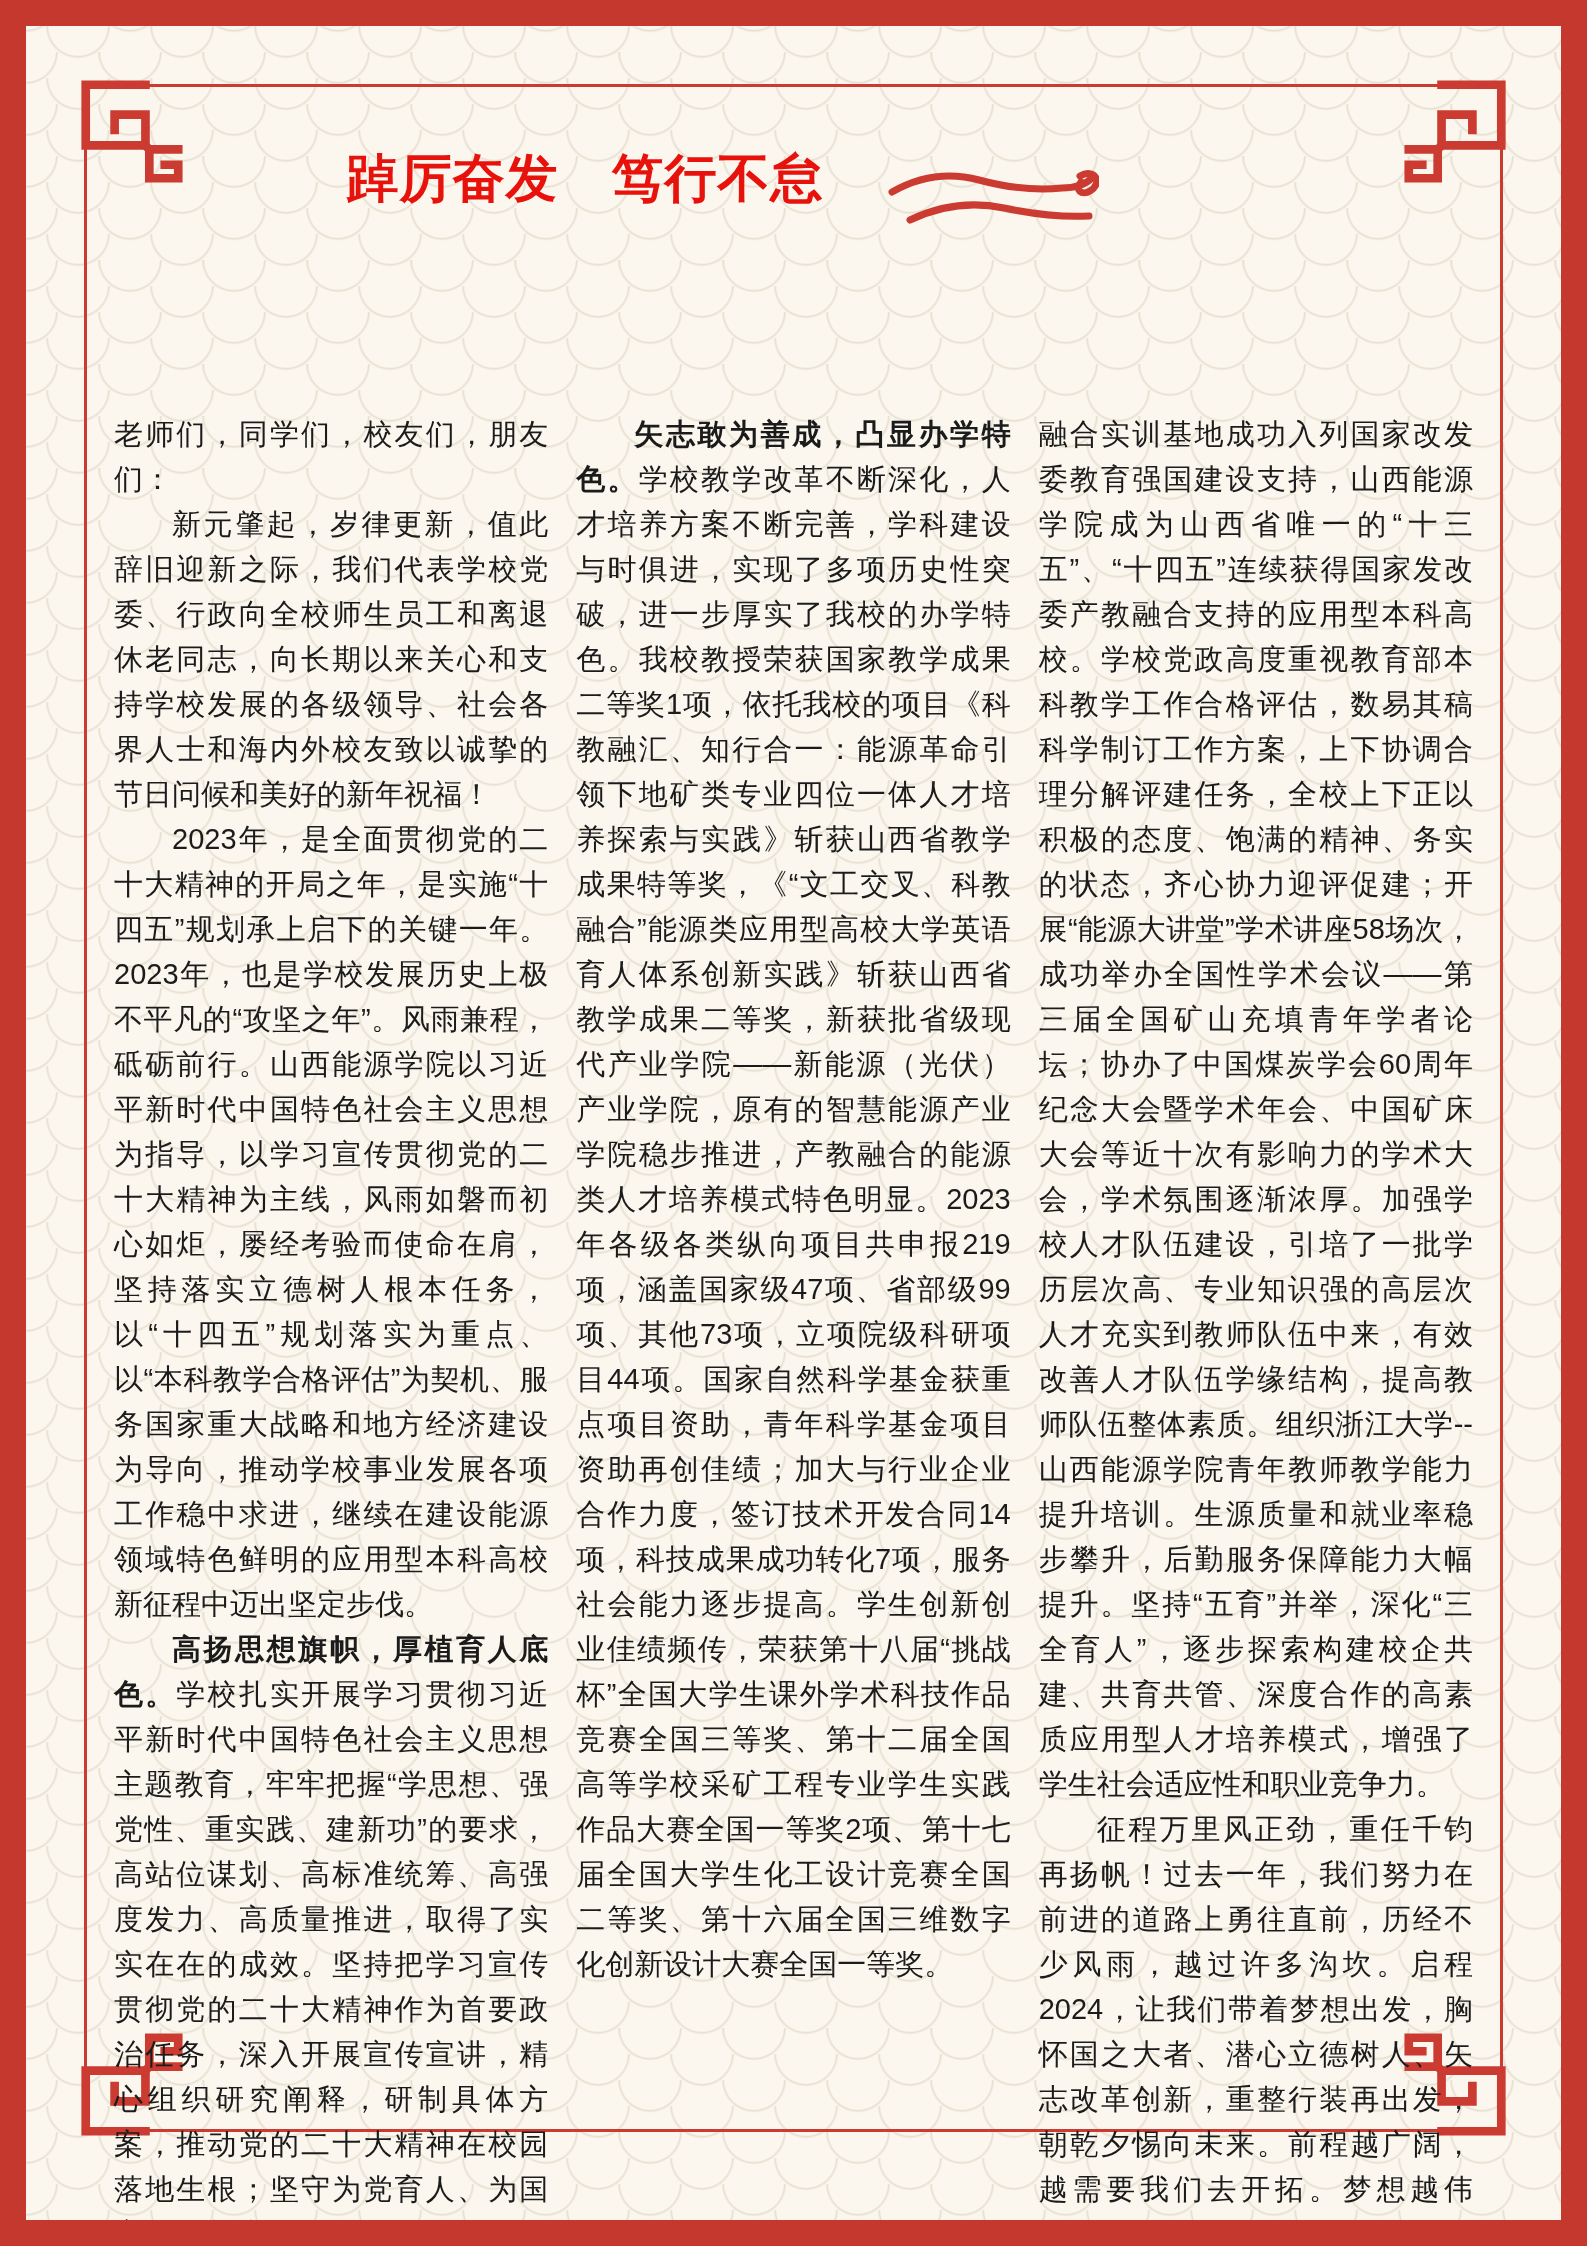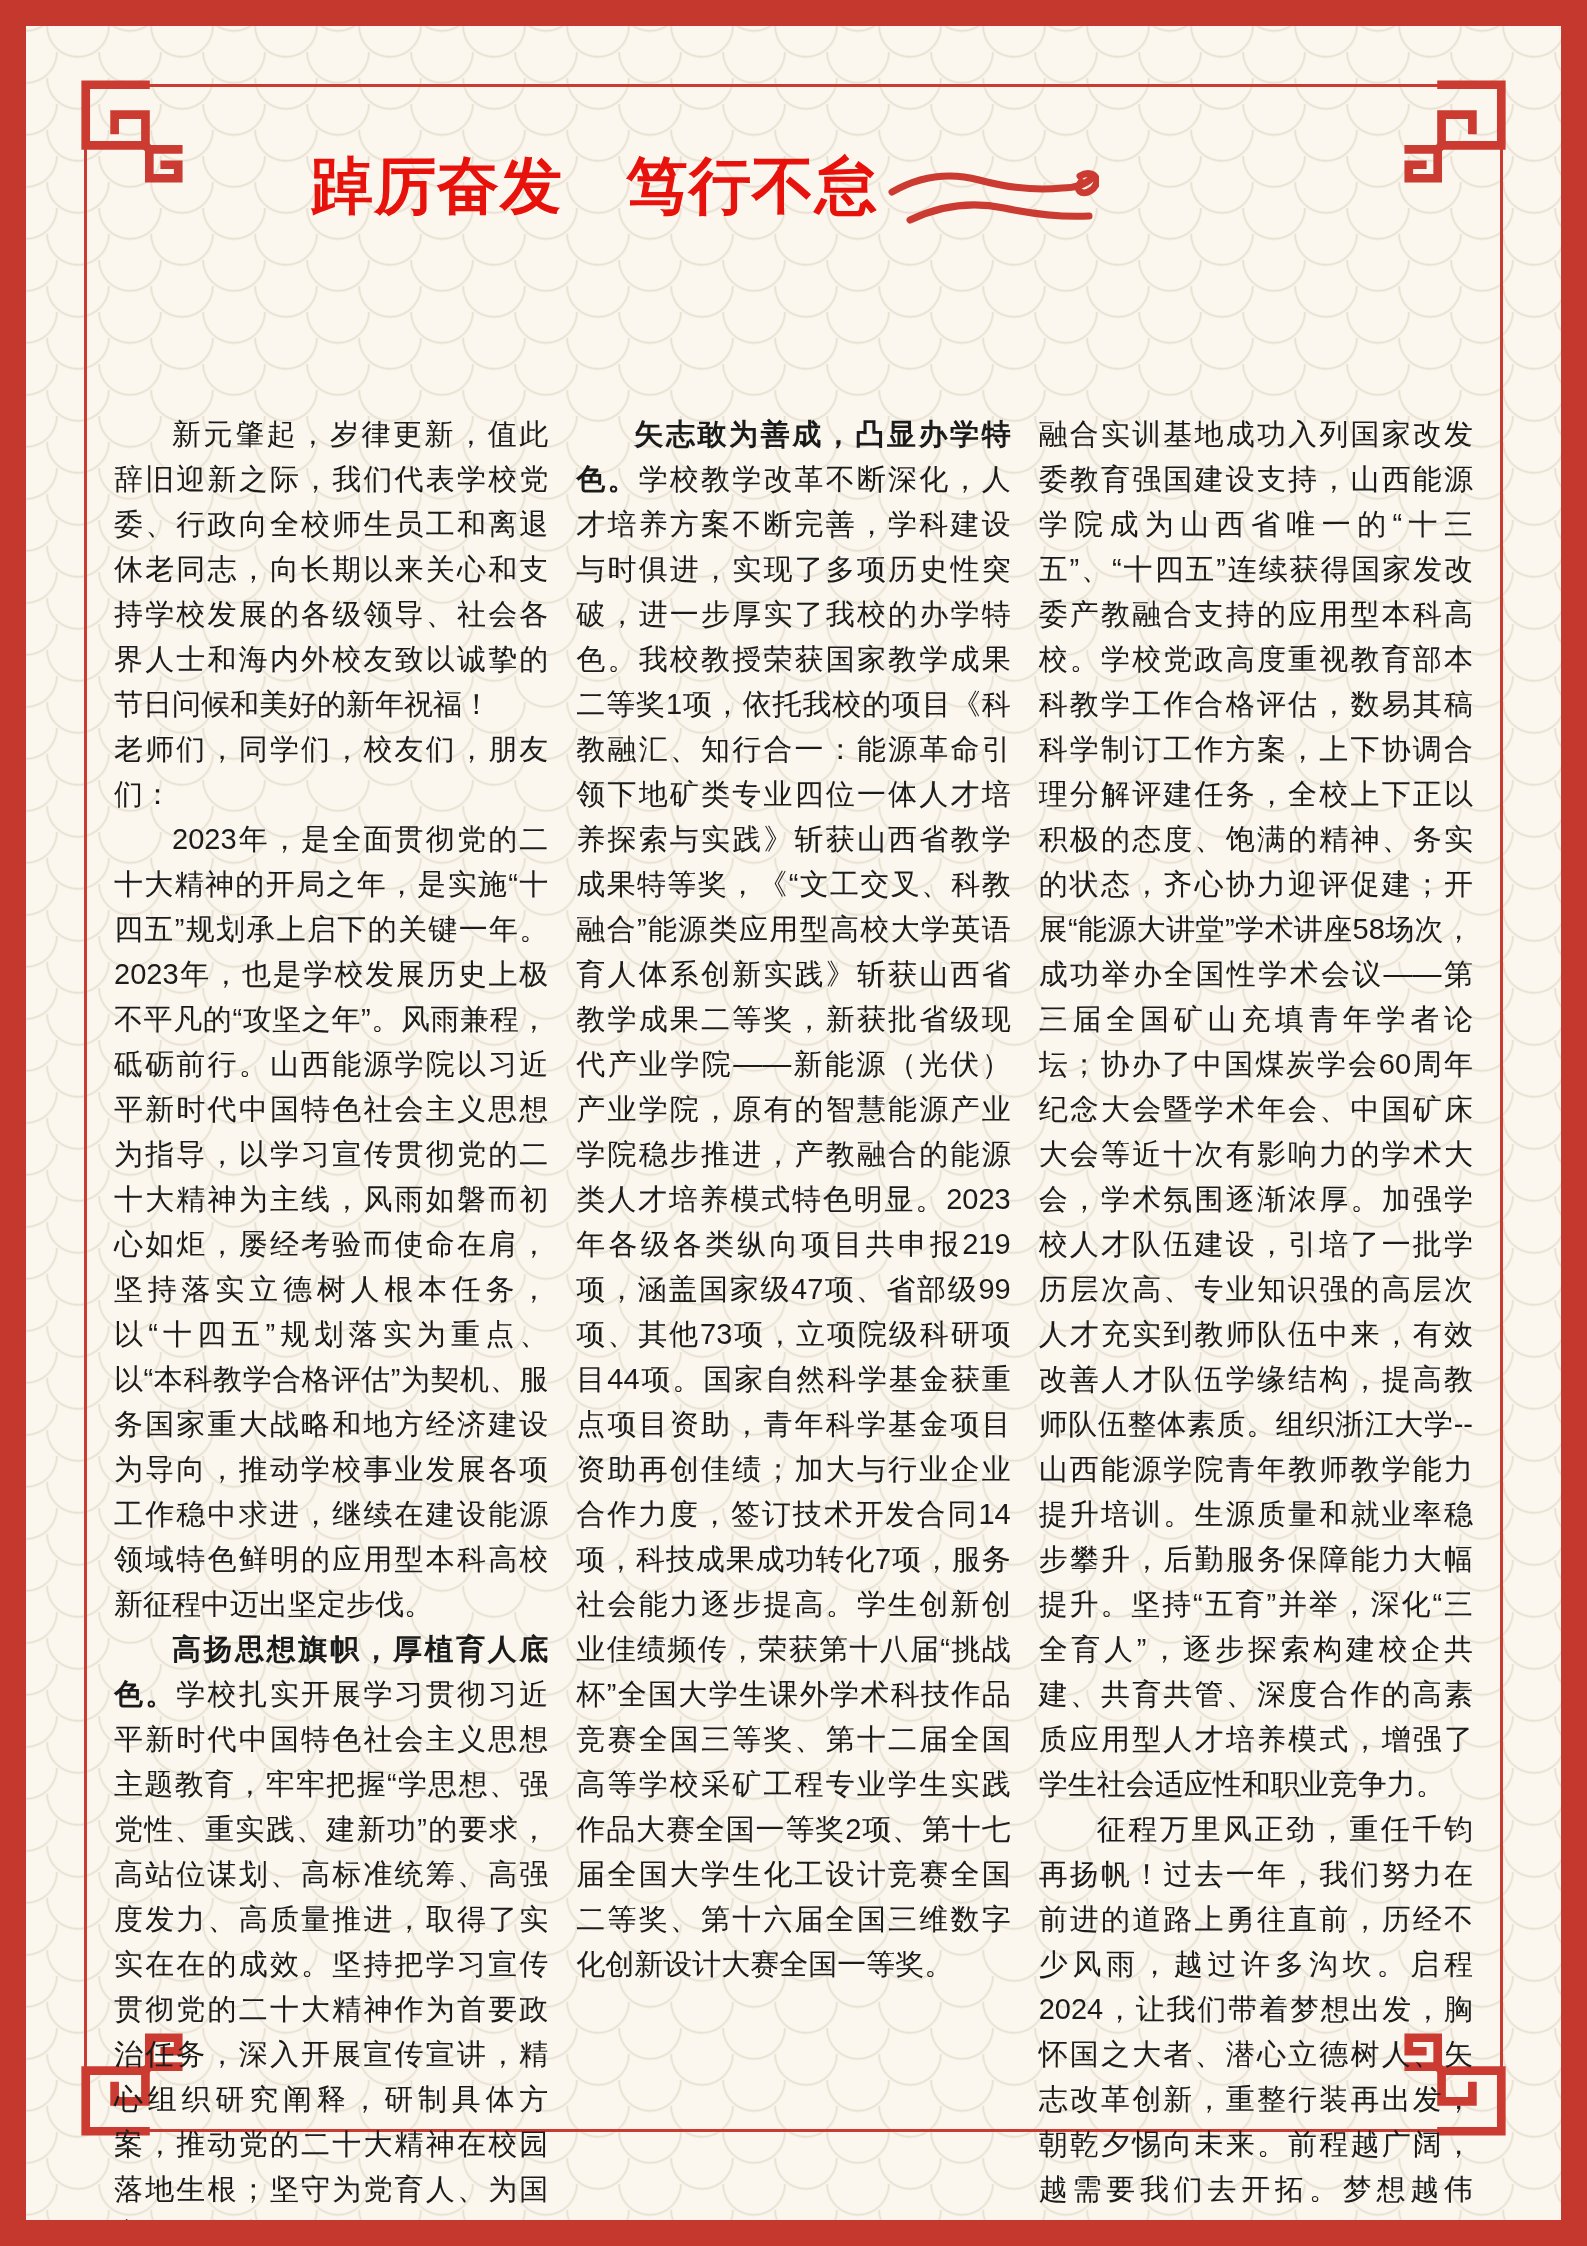--- a/index.html
+++ b/index.html
@@ -27,21 +27,21 @@
   .ornament { position:absolute; width:106px; height:106px; }
   .ornament.tl { left:52px; top:52px; }
   .ornament.tr { right:52px; top:52px; transform:scaleX(-1); }
   .ornament.bl { left:52px; bottom:82px; transform:scaleY(-1); }
   .ornament.br { right:52px; bottom:82px; transform:scale(-1,-1); }
   .ornament svg { display:block; width:100%; height:100%; }
 
   .header { position:absolute; left:285px; top:118px; width:548px; text-align:center; }
   .page-title {
     margin:0;
-    font-size:62px;
+    font-size:52px;
     font-weight:900;
     letter-spacing:1px;
     color:#e8120c;
     white-space:nowrap;
     font-family:"Liberation Sans", sans-serif;
   }
   .page-subtitle {
     margin:30px 0 0 0;
     font-size:42px;
     font-weight:600;
@@ -115,22 +115,22 @@
       </g>
     </svg>
   </div>
 
   <div class="header">
     <h1 class="page-title">踔厉奋发　笃行不怠</h1>
   </div>
 
   <div class="content">
     <div class="column">
+        <p class="para">老师们，同学们，校友们，朋友们：</p>
         <p class="para indent">新元肇起，岁律更新，值此辞旧迎新之际，我们代表学校党委、行政向全校师生员工和离退休老同志，向长期以来关心和支持学校发展的各级领导、社会各界人士和海内外校友致以诚挚的节日问候和美好的新年祝福！</p>
-        <p class="para">老师们，同学们，校友们，朋友们：</p>
         <p class="para indent">2023年，是全面贯彻党的二十大精神的开局之年，是实施“十四五”规划承上启下的关键一年。2023年，也是学校发展历史上极不平凡的“攻坚之年”。风雨兼程，砥砺前行。山西能源学院以习近平新时代中国特色社会主义思想为指导，以学习宣传贯彻党的二十大精神为主线，风雨如磐而初心如炬，屡经考验而使命在肩，坚持落实立德树人根本任务，以“十四五”规划落实为重点、以“本科教学合格评估”为契机、服务国家重大战略和地方经济建设为导向，推动学校事业发展各项工作稳中求进，继续在建设能源领域特色鲜明的应用型本科高校新征程中迈出坚定步伐。</p>
         <p class="para indent"><strong>高扬思想旗帜，厚植育人底色。</strong>学校扎实开展学习贯彻习近平新时代中国特色社会主义思想主题教育，牢牢把握“学思想、强党性、重实践、建新功”的要求，高站位谋划、高标准统筹、高强度发力、高质量推进，取得了实实在在的成效。坚持把学习宣传贯彻党的二十大精神作为首要政治任务，深入开展宣传宣讲，精心组织研究阐释，研制具体方案，推动党的二十大精神在校园落地生根；坚守为党育人、为国育才的初心使命，秉承能源报国的执着与信念，激发莘莘学子家国为先的赤诚之心和能源强国的理想，努力培养有理想、敢担当、能吃苦、肯奋斗的新时代好青年。</p>
       </div>
     <div class="column">
         <p class="para indent"><strong>矢志敢为善成，凸显办学特色。</strong>学校教学改革不断深化，人才培养方案不断完善，学科建设与时俱进，实现了多项历史性突破，进一步厚实了我校的办学特色。我校教授荣获国家教学成果二等奖1项，依托我校的项目《科教融汇、知行合一：能源革命引领下地矿类专业四位一体人才培养探索与实践》斩获山西省教学成果特等奖，《“文工交叉、科教融合”能源类应用型高校大学英语育人体系创新实践》斩获山西省教学成果二等奖，新获批省级现代产业学院——新能源（光伏）产业学院，原有的智慧能源产业学院稳步推进，产教融合的能源类人才培养模式特色明显。2023年各级各类纵向项目共申报219项，涵盖国家级47项、省部级99项、其他73项，立项院级科研项目44项。国家自然科学基金获重点项目资助，青年科学基金项目资助再创佳绩；加大与行业企业合作力度，签订技术开发合同14项，科技成果成功转化7项，服务社会能力逐步提高。学生创新创业佳绩频传，荣获第十八届“挑战杯”全国大学生课外学术科技作品竞赛全国三等奖、第十二届全国高等学校采矿工程专业学生实践作品大赛全国一等奖2项、第十七届全国大学生化工设计竞赛全国二等奖、第十六届全国三维数字化创新设计大赛全国一等奖。</p>
       </div>
     <div class="column">
     <p class="para">融合实训基地成功入列国家改发委教育强国建设支持，山西能源学院成为山西省唯一的“十三五”、“十四五”连续获得国家发改委产教融合支持的应用型本科高校。学校党政高度重视教育部本科教学工作合格评估，数易其稿科学制订工作方案，上下协调合理分解评建任务，全校上下正以积极的态度、饱满的精神、务实的状态，齐心协力迎评促建；开展“能源大讲堂”学术讲座58场次，成功举办全国性学术会议——第三届全国矿山充填青年学者论坛；协办了中国煤炭学会60周年纪念大会暨学术年会、中国矿床大会等近十次有影响力的学术大会，学术氛围逐渐浓厚。加强学校人才队伍建设，引培了一批学历层次高、专业知识强的高层次人才充实到教师队伍中来，有效改善人才队伍学缘结构，提高教师队伍整体素质。组织浙江大学--山西能源学院青年教师教学能力提升培训。生源质量和就业率稳步攀升，后勤服务保障能力大幅提升。坚持“五育”并举，深化“三全育人”，逐步探索构建校企共建、共育共管、深度合作的高素质应用型人才培养模式，增强了学生社会适应性和职业竞争力。</p>
         <p class="para indent">征程万里风正劲，重任千钧再扬帆！过去一年，我们努力在前进的道路上勇往直前，历经不少风雨，越过许多沟坎。启程2024，让我们带着梦想出发，胸怀国之大者、潜心立德树人、矢志改革创新，重整行装再出发，朝乾夕惕向未来。前程越广阔，越需要我们去开拓。梦想越伟大，越需要我们去拼搏。愿每一个能源人心之所往，皆是美好；行之所至，皆是风景。</p>
       </div>

